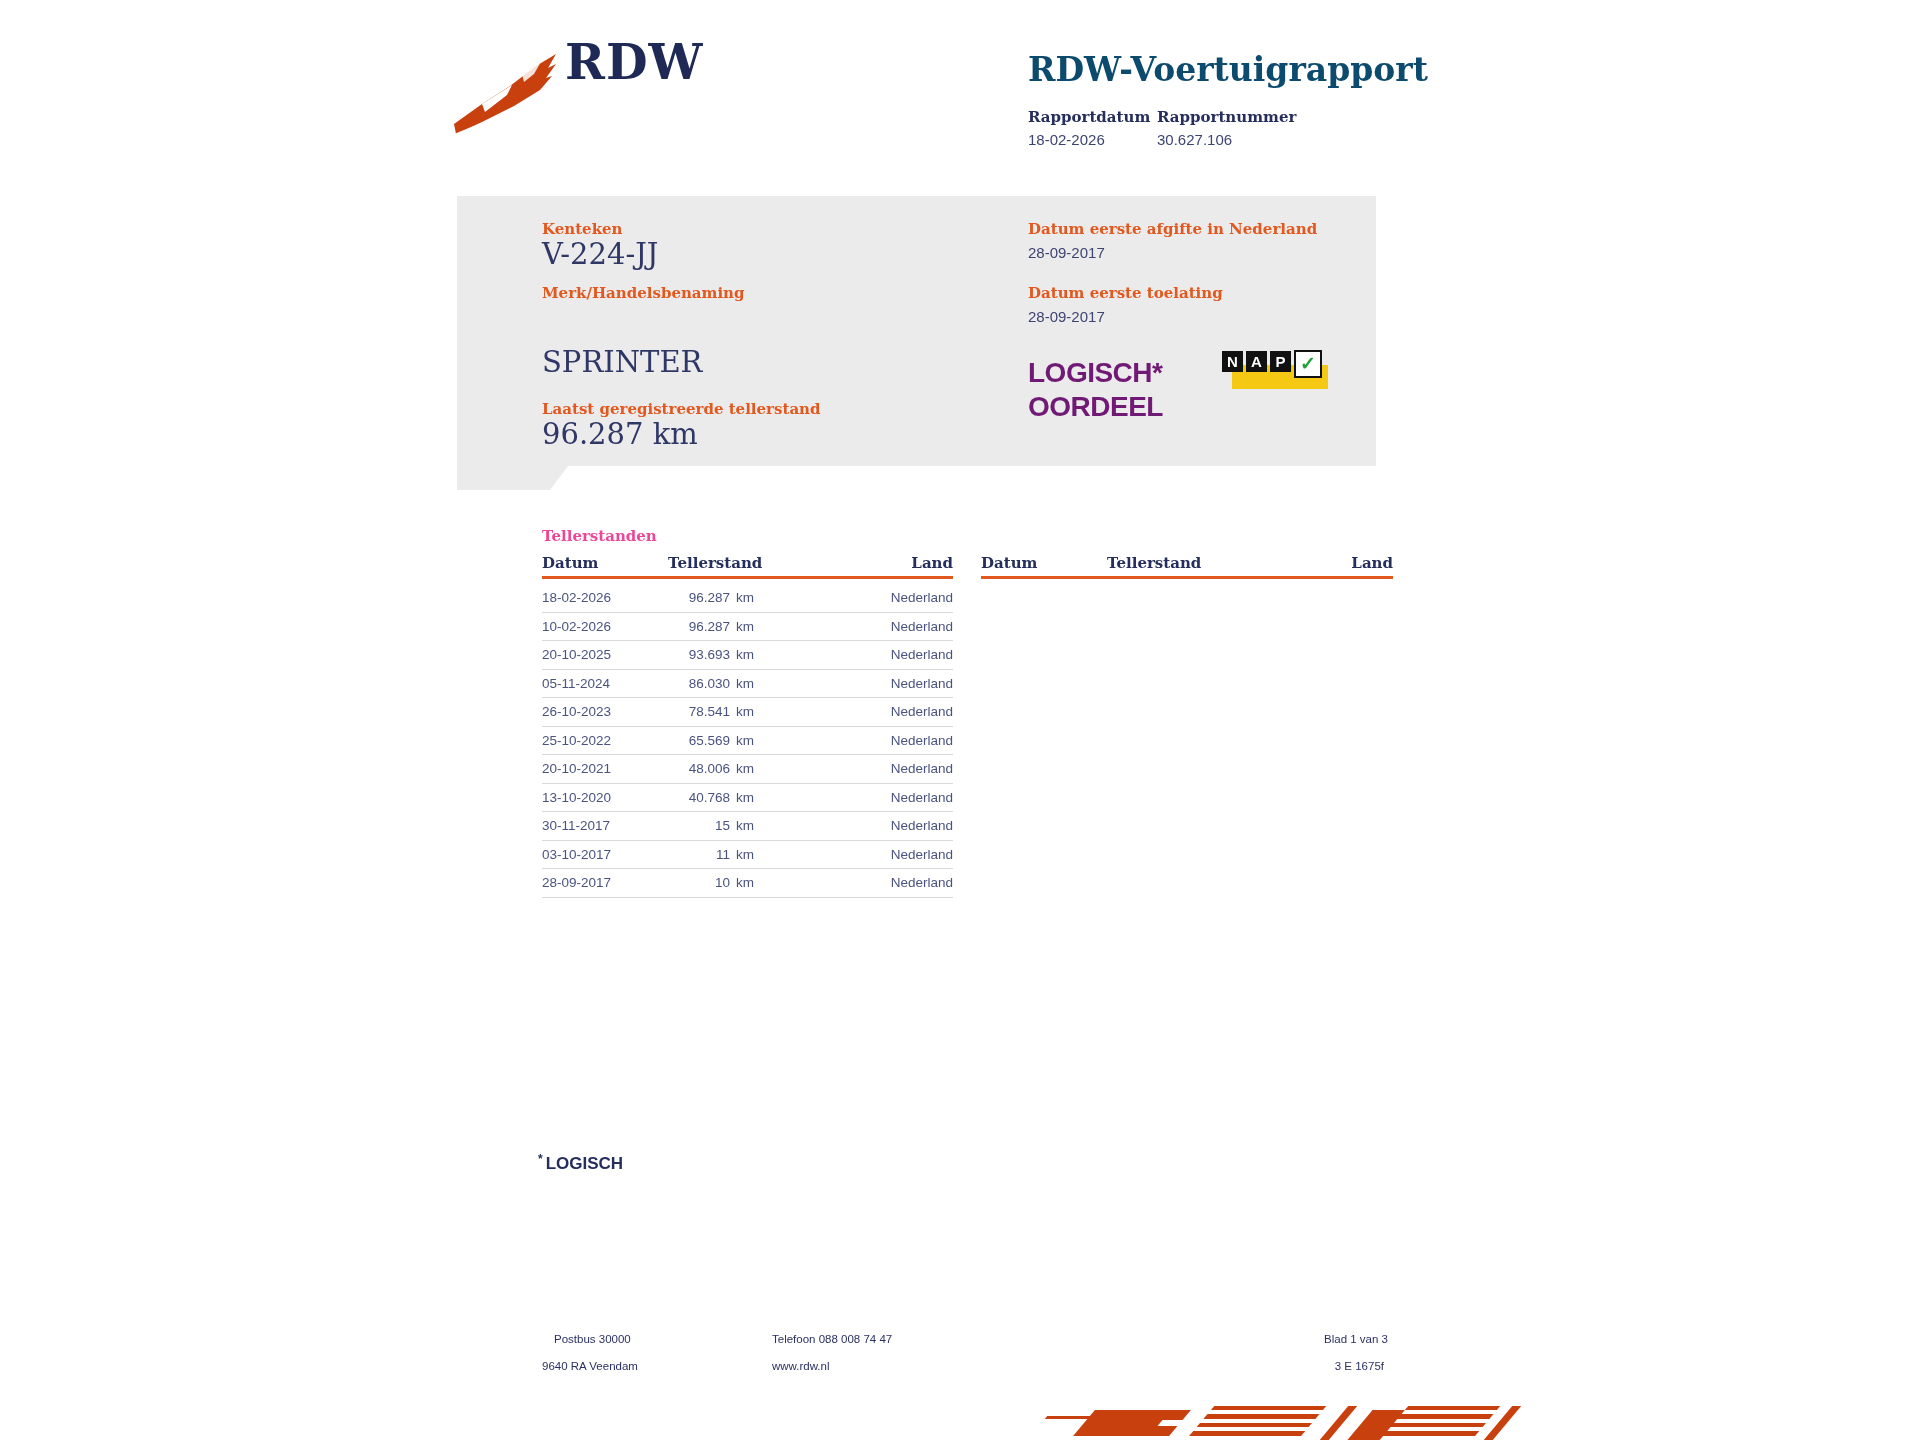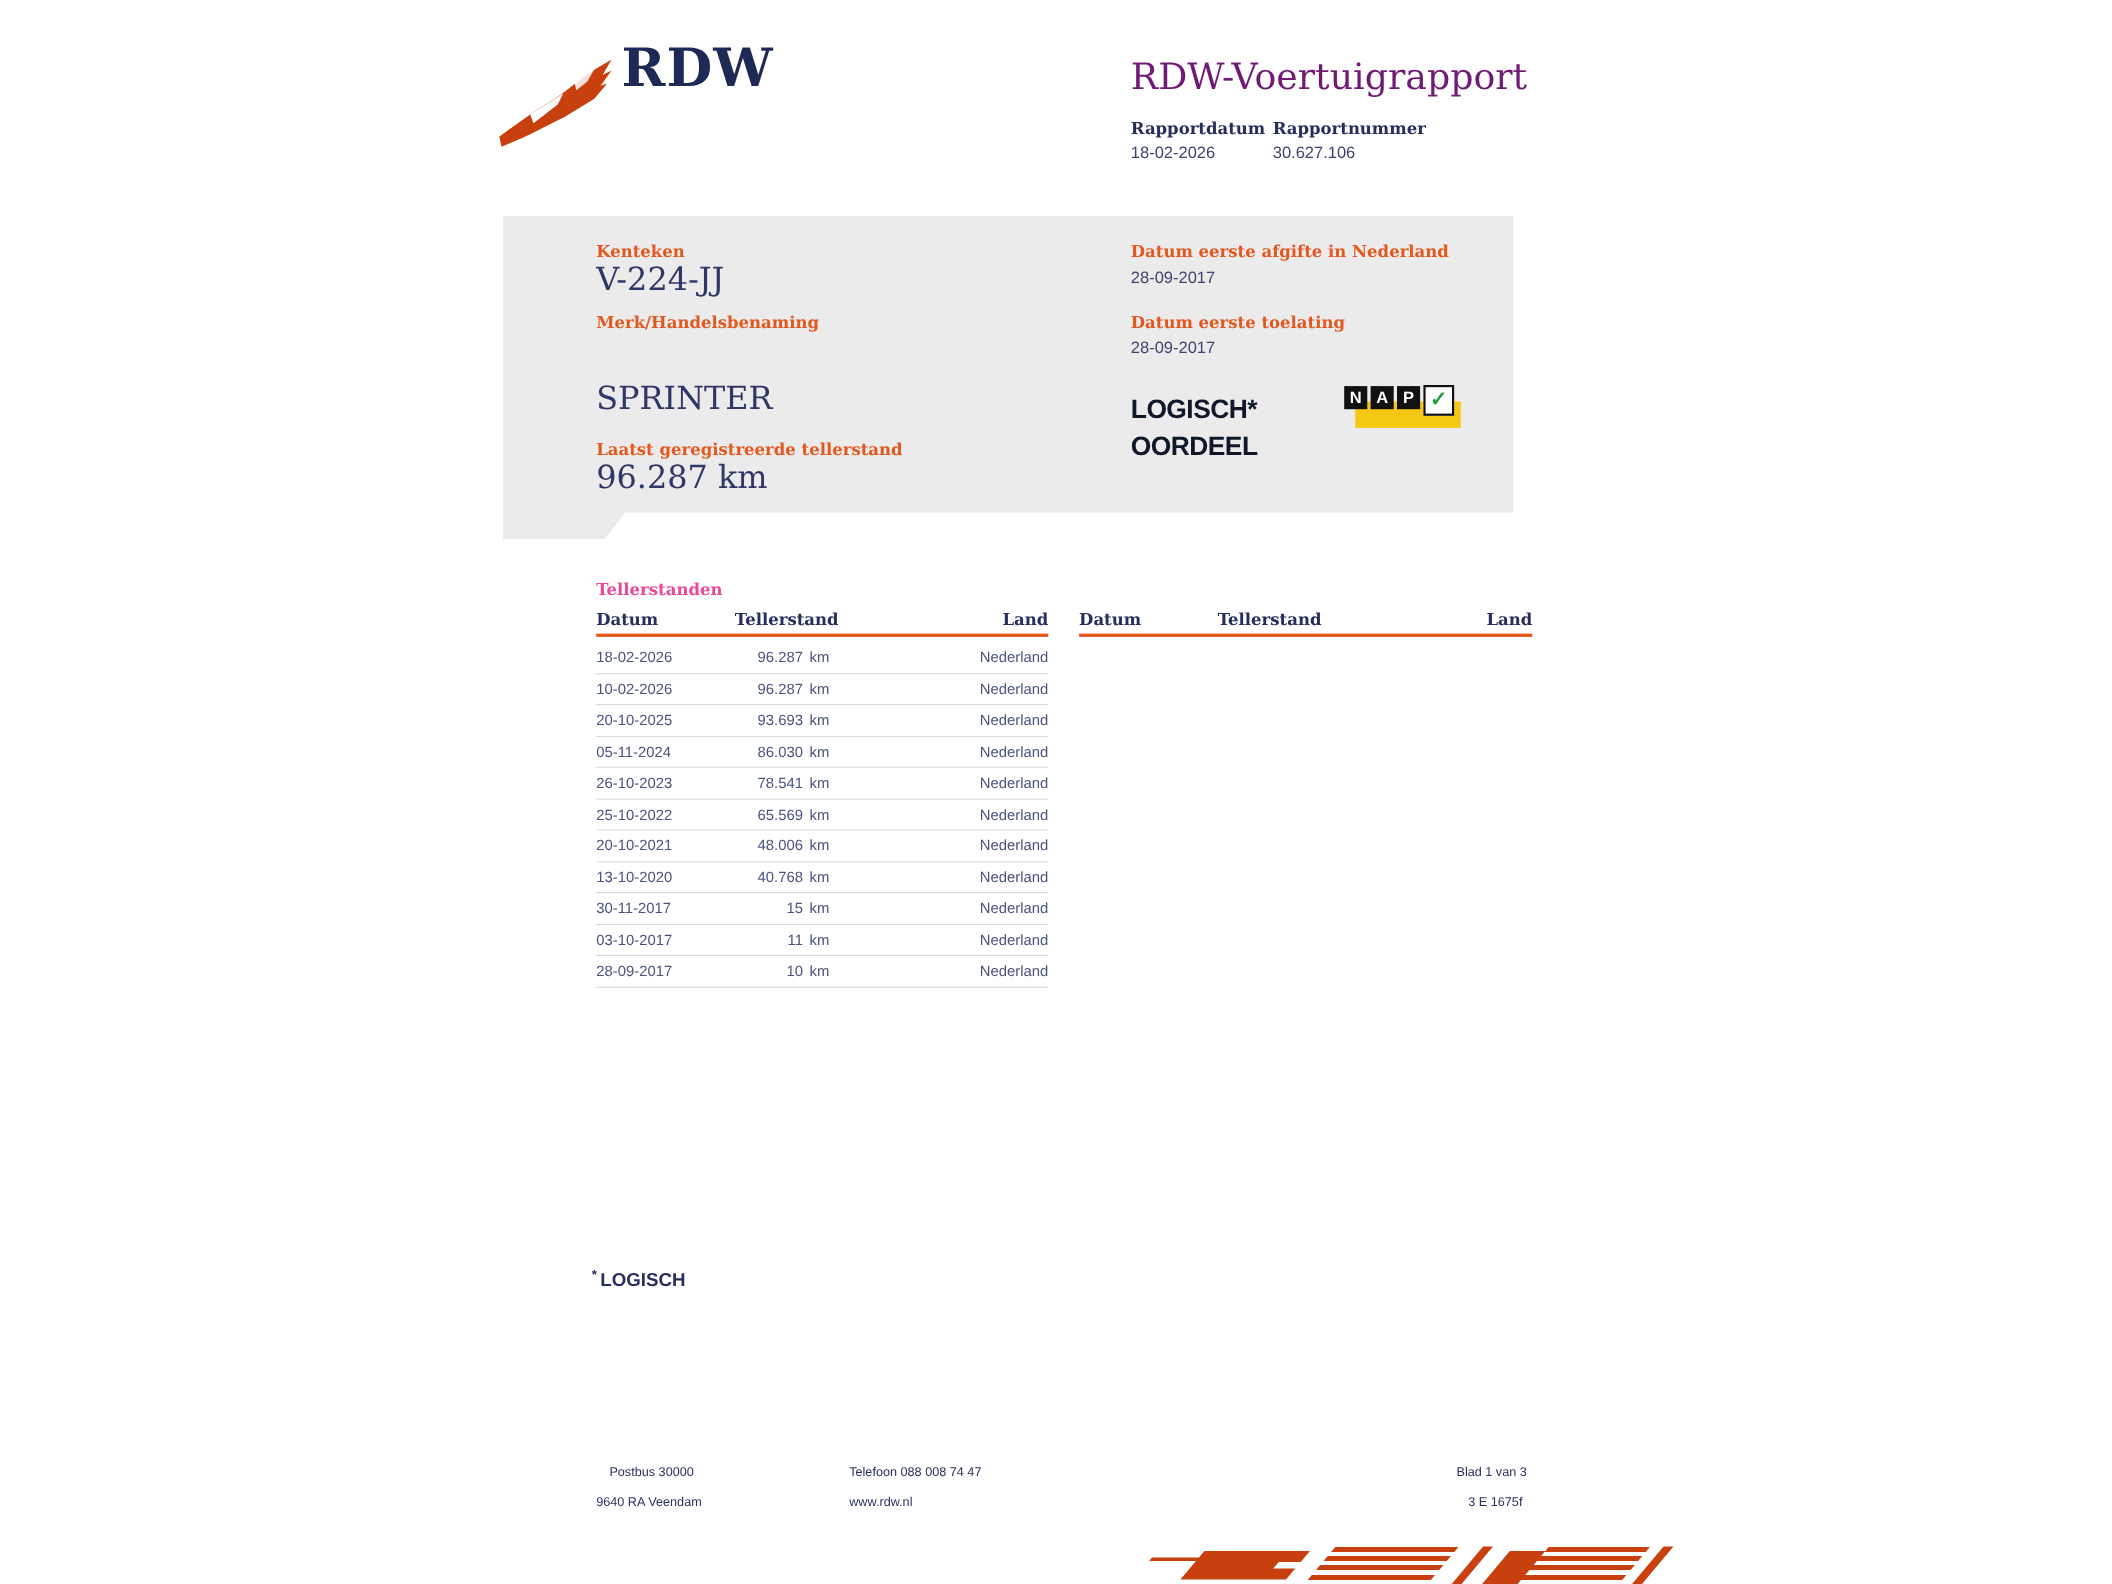--- a/index.html
+++ b/index.html
@@ -3,31 +3,31 @@
 <meta charset="utf-8">
 <style>
   html,body{margin:0;padding:0;background:#fff;}
   #page{position:relative;width:1920px;height:1440px;background:#ffffff;overflow:hidden;
         font-family:"Liberation Sans",sans-serif;}
   .abs{position:absolute;}
 
   
   .rdw-logotext{font-family:"DejaVu Serif",serif;font-weight:bold;font-size:48px;
       color:#1e2a55;letter-spacing:1px;}
-  .doc-title{font-family:"DejaVu Serif",serif;font-weight:normal;font-size:33px;color:#701a75;}
+  .doc-title{font-family:"DejaVu Serif",serif;font-weight:bold;font-size:33px;color:#0c4a6e;}
   .meta-label{font-family:"DejaVu Serif",serif;font-weight:bold;font-size:15px;color:#252e5c;}
   .meta-value{font-size:15px;color:#3c4571;}
 
   
   .vbox{left:457px;top:196px;width:919px;height:294px;background:#ecebeb;
         clip-path:polygon(0 0,100% 0,100% 91.8%,12.1% 91.8%,10.1% 100%,0 100%);}
   .olabel{font-family:"DejaVu Serif",serif;font-weight:bold;font-size:15px;color:#e2581e;text-align:center;}
   .bigval{font-family:"DejaVu Serif",serif;font-size:29px;color:#2e3766;line-height:44px;}
   .smval{font-size:15px;color:#3c4571;}
-  .oordeel{font-weight:bold;font-size:24px;color:#0f172a;letter-spacing:-0.5px;line-height:34px;}
+  .oordeel{font-weight:bold;font-size:28px;color:#701a75;letter-spacing:-0.5px;line-height:34px;}
 
   
   .nap{left:765px;top:154px;width:108px;height:42px;}
   .nap-yellow{position:absolute;left:10px;top:15px;width:96px;height:24px;background:#f5c813;}
   .nap-tile{position:absolute;top:1px;width:21px;height:21px;background:#111;color:#fff;
       font-weight:bold;font-size:15px;line-height:21px;text-align:center;
       font-family:"Liberation Sans",sans-serif;}
   .nap-check{position:absolute;top:0;left:72px;width:24px;height:24px;background:#fff;
       border:2px solid #111;color:#21a038;font-weight:bold;font-size:19px;line-height:23px;text-align:center;}
 

